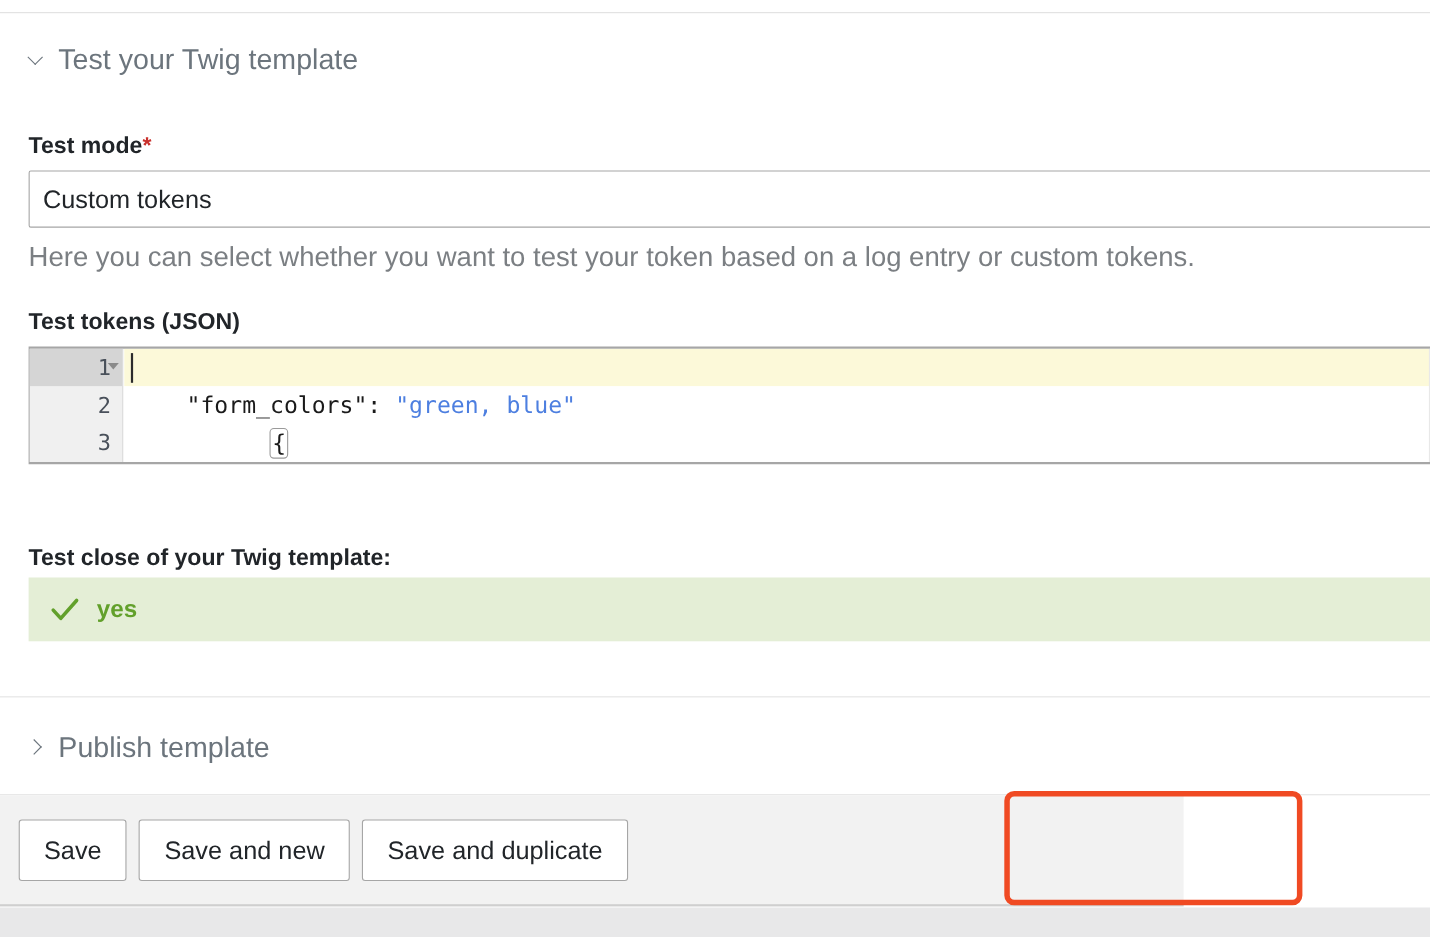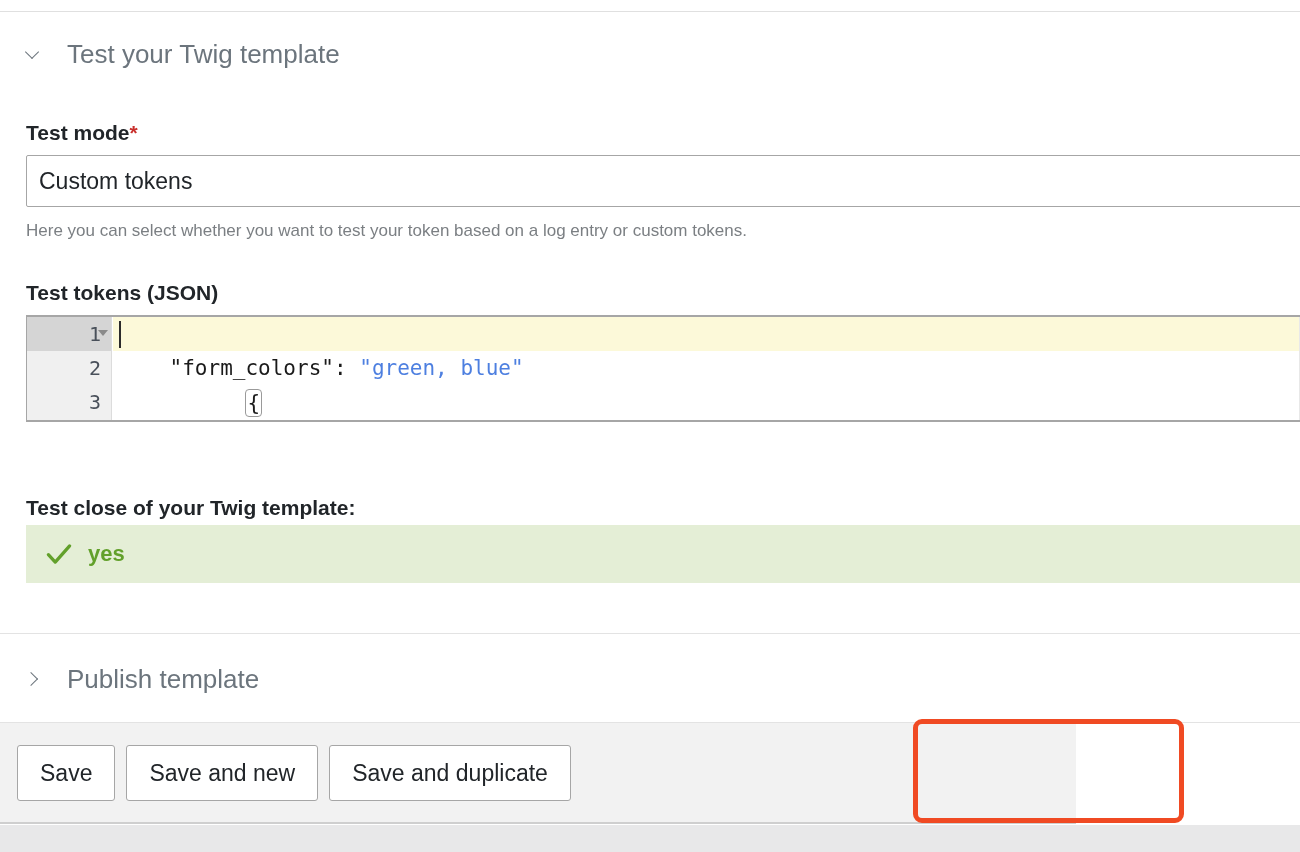--- a/index.html
+++ b/index.html
@@ -32,21 +32,21 @@
     height: 1px;
     background: #e0e0e0;
   }
 
   
   .section-header {
     position: absolute;
     left: 26px;
     display: flex;
     align-items: center;
-    gap: 27px;
+    gap: 13px;
     cursor: pointer;
     user-select: none;
   }
   .section-header .chev {
     display: inline-block;
     width: 14px;
     height: 14px;
     position: relative;
     flex: none;
   }
@@ -105,21 +105,21 @@
     padding-left: 12px;
     font-size: 23px;
     color: #212529;
     cursor: pointer;
   }
 
   
   .help-text {
     position: absolute;
     left: 26px;
-    font-size: 17px;
+    font-size: 25px;
     color: #7b7f83;
     line-height: 1;
     white-space: nowrap;
   }
 
   
   .editor {
     position: absolute;
     left: 26px;
     top: 315px;

